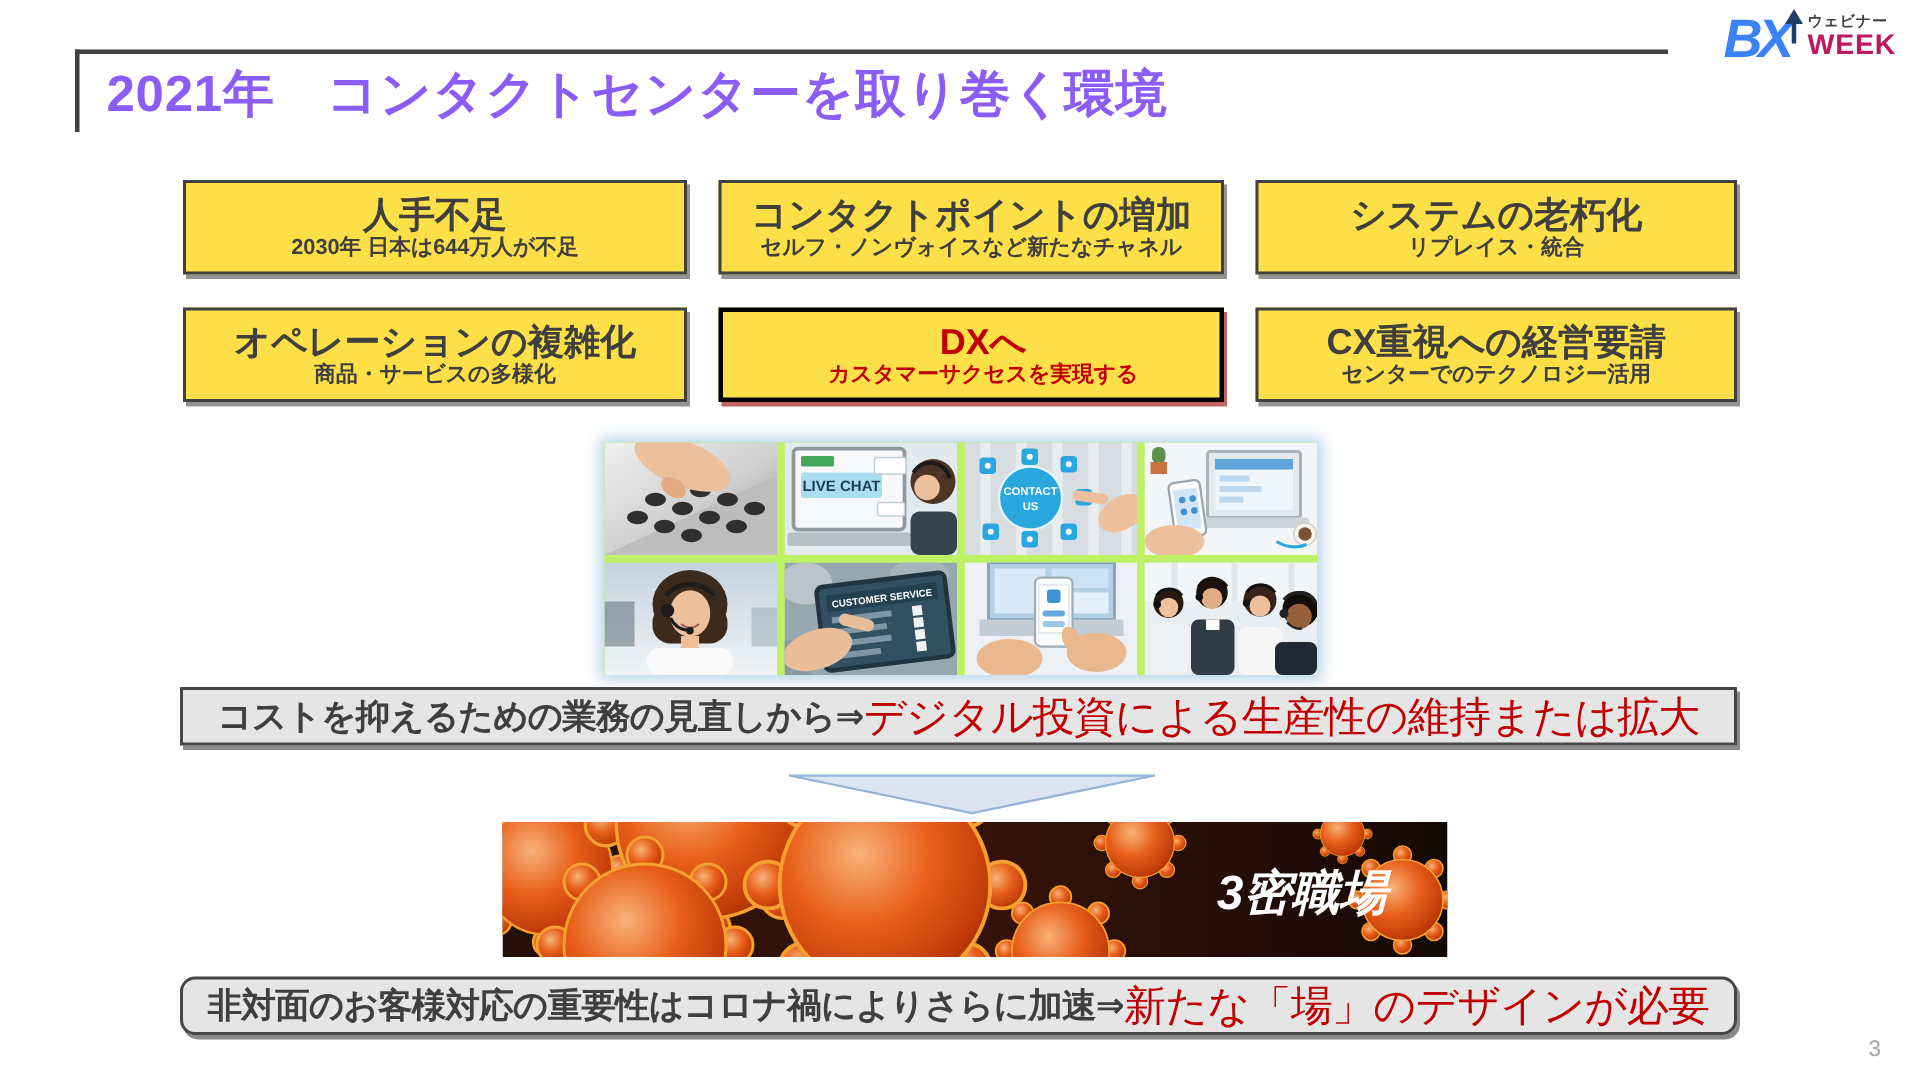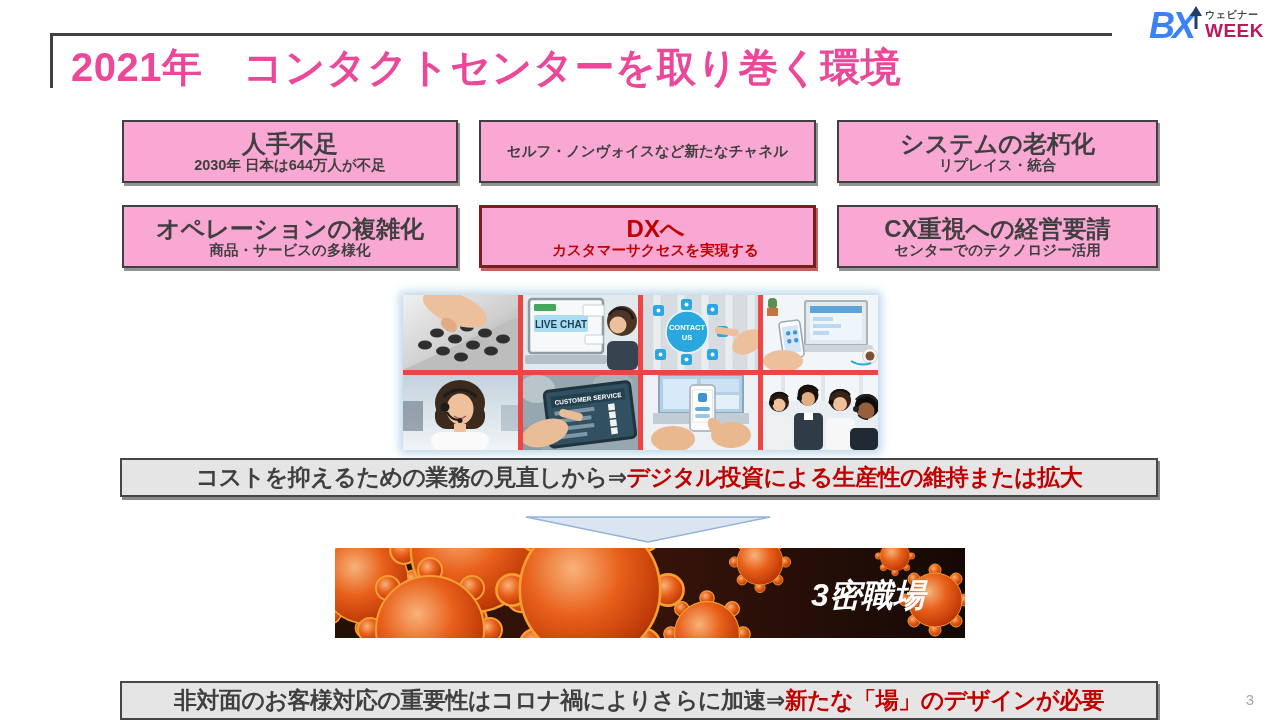--- a/index.html
+++ b/index.html
@@ -3,56 +3,56 @@
 <meta charset="utf-8">
 <style>
   html,body{margin:0;padding:0;background:#ffffff;}
   *{box-sizing:border-box;}
   body{font-family:"Liberation Sans","DejaVu Sans",sans-serif;}
   .slide{position:relative;width:1280px;height:720px;background:#ffffff;overflow:hidden;}
 
   
   .title-frame{position:absolute;left:50px;top:33px;width:1062px;height:55px;
     border-top:3px solid #404040;border-left:3px solid #404040;}
-  .title-text{position:absolute;left:18px;top:4px;font-size:40px;font-weight:bold;color:#ec4899;
+  .title-text{position:absolute;left:18px;top:4px;font-size:34px;font-weight:bold;color:#8b5cf6;
     letter-spacing:0.5px;white-space:nowrap;}
 
   
   .logo{position:absolute;right:16px;top:6px;display:flex;align-items:flex-start;}
   .logo-bx{font-size:36px;font-weight:bold;font-style:italic;color:#3b82f6;letter-spacing:-3px;line-height:40px;}
   .logo-arrow{position:relative;width:14px;height:40px;margin-left:-4px;}
   .logo-right{display:flex;flex-direction:column;margin-left:2px;margin-top:3px;}
   .logo-webinar{font-size:10px;font-weight:bold;color:#3f4448;letter-spacing:0.5px;line-height:12px;}
   .logo-week{font-size:19px;font-weight:bold;color:#be185d;letter-spacing:0.5px;line-height:20px;}
 
   
   .factor-grid{position:absolute;left:122px;top:120px;width:1036px;height:148px;
     display:grid;grid-template-columns:336px 337px 321px;grid-template-rows:63px 63px;
     column-gap:21px;row-gap:22px;}
-  .fbox{border:2.5px solid #404040;background:#f9a8d4;display:flex;flex-direction:column;
+  .fbox{border:2.5px solid #404040;background:#fde047;display:flex;flex-direction:column;
     align-items:center;justify-content:center;box-shadow:2px 3px 0 rgba(89,89,89,0.65);}
   .fbox .fbox-title{font-size:24px;font-weight:bold;color:#3f3f3f;line-height:27px;white-space:nowrap;}
   .fbox .fbox-sub{font-size:14.5px;font-weight:bold;color:#3f3f3f;line-height:17px;white-space:nowrap;}
-  .fbox.red{border:3px solid #7f1d1d;box-shadow:2px 3px 0 rgba(160,16,16,0.65);padding-left:16px;}
+  .fbox.red{border:3px solid #000000;box-shadow:2px 3px 0 rgba(160,16,16,0.65);padding-left:16px;}
   .fbox.red .fbox-title,.fbox.red .fbox-sub{color:#c00000;}
 
   
   .collage{position:absolute;left:403px;top:295px;display:grid;
     grid-template-columns:repeat(4,115px);grid-template-rows:75px 75px;gap:5px;
-    box-shadow:0 0 9px 3px rgba(168,205,228,0.85);background:#ef4444;}
+    box-shadow:0 0 9px 3px rgba(168,205,228,0.85);background:#bef264;}
   .collage svg{display:block;width:115px;height:75px;}
 
   
   .banner{position:absolute;left:120px;width:1038px;height:39px;background:#e5e5e5;
     border:2px solid #464646;box-shadow:2px 3px 0 rgba(89,89,89,0.7);
     display:flex;align-items:center;justify-content:center;white-space:nowrap;}
   .banner-cost{top:458px;}
-  .banner-conclusion{top:681px;}
+  .banner-conclusion{top:651px;border-radius:10px;}
   .banner .b-plain{font-size:23px;font-weight:bold;color:#3f3f3f;letter-spacing:-0.5px;}
-  .banner .b-red{font-size:23px;font-weight:bold;color:#c00000;letter-spacing:-0.5px;}
+  .banner .b-red{font-size:28px;font-weight:normal;color:#c00000;letter-spacing:-0.5px;}
 
   
   .down-arrow{position:absolute;left:525px;top:516px;width:246px;height:28px;}
 
   
   .virus{position:absolute;left:335px;top:548px;width:630px;height:80px;font-style:italic;}
   .virus svg{display:block;width:630px;height:90px;}
 
   .page-number{position:absolute;right:26px;bottom:12px;font-size:15px;color:#a6a6a6;}
 </style>
@@ -78,20 +78,21 @@
       <span class="logo-week">WEEK</span>
     </span>
   </div>
 
   <div class="factor-grid">
     <div class="fbox">
       <div class="fbox-title">人手不足</div>
       <div class="fbox-sub">2030年 日本は644万人が不足</div>
     </div>
     <div class="fbox">
+      <div class="fbox-title">コンタクトポイントの増加</div>
       <div class="fbox-sub">セルフ・ノンヴォイスなど新たなチャネル</div>
     </div>
     <div class="fbox">
       <div class="fbox-title">システムの老朽化</div>
       <div class="fbox-sub">リプレイス・統合</div>
     </div>
     <div class="fbox">
       <div class="fbox-title">オペレーションの複雑化</div>
       <div class="fbox-sub">商品・サービスの多様化</div>
     </div>

